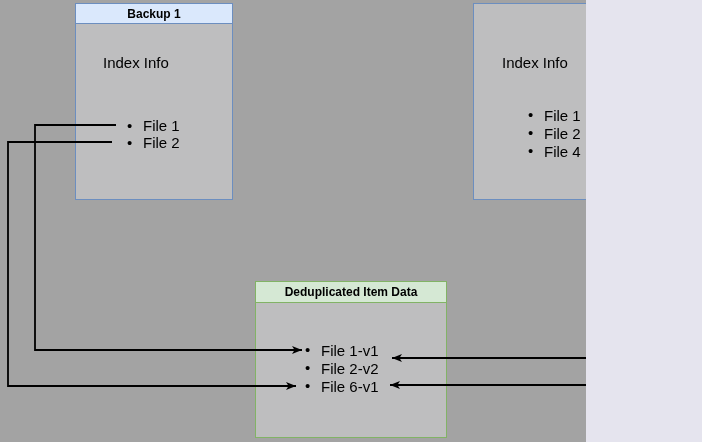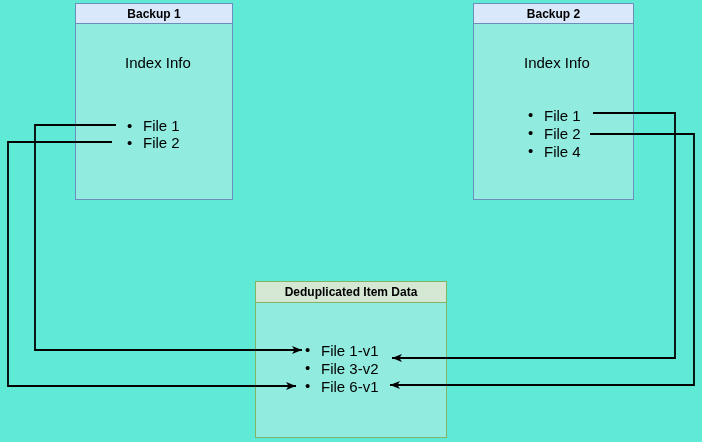--- a/index.html
+++ b/index.html
@@ -2,23 +2,23 @@
 <html><head>
 <meta charset="utf-8">
 <style>
   html, body { margin: 0; padding: 0; }
   body {
     font-family: "Liberation Sans", sans-serif;
     background: #e5e4ee;
   }
   .canvas {
     position: relative;
-    width: 702px;
+    width: 586px;
     height: 442px;
-    background: #5eead4;
+    background: #a3a3a3;
     overflow: hidden;
   }
   .node {
     position: absolute;
     border: 1px solid;
     box-sizing: border-box;
     background: rgba(240,240,244,0.35);
     z-index: 1;
   }
   .node.blue  { border-color: #6c8ebf; }
@@ -39,21 +39,20 @@
 
   #backup1-box { left: 75px;  top: 3px;   width: 158px; height: 197px; }
   #backup2-box { left: 473px; top: 3px;   width: 161px; height: 197px; }
   #dedup-box   { left: 255px; top: 281px; width: 192px; height: 157px; }
 
   .body-label {
     position: absolute;
     font-size: 15px;
     color: #000000;
     white-space: nowrap;
-    margin-left: 22px;
   }
   #backup1-box .body-label { left: 27px; top: 50px; }
   #backup2-box .body-label { left: 28px; top: 50px; }
 
   ul.file-list {
     position: absolute;
     margin: 0;
     padding: 0;
     list-style: none;
   }
@@ -101,38 +100,35 @@
       <span>Backup 1</span>
     </div>
     <div class="body-label">Index Info</div>
     <ul class="file-list">
       <li>File 1</li>
       <li>File 2</li>
     </ul>
   </div>
 
   <div class="node blue" id="backup2-box">
-    <div class="node-header">
-      <span>Backup 2</span>
-    </div>
     <div class="body-label">Index Info</div>
     <ul class="file-list">
       <li>File 1</li>
       <li>File 2</li>
       <li>File 4</li>
     </ul>
   </div>
 
   <div class="node green" id="dedup-box">
     <div class="node-header">
       <span>Deduplicated Item Data</span>
     </div>
     <ul class="file-list">
       <li>File 1-v1</li>
-      <li>File 3-v2</li>
+      <li>File 2-v2</li>
       <li>File 6-v1</li>
     </ul>
   </div>
 
   <svg class="connectors" width="702" height="442" viewBox="0 0 702 442">
     <defs>
       <marker id="arrowhead" markerUnits="userSpaceOnUse" markerWidth="12" markerHeight="10" refX="11" refY="5" orient="auto">
         <path d="M1,1 L11,5 L1,9 L3.6,5 Z" fill="#000000"></path>
       </marker>
     </defs>

